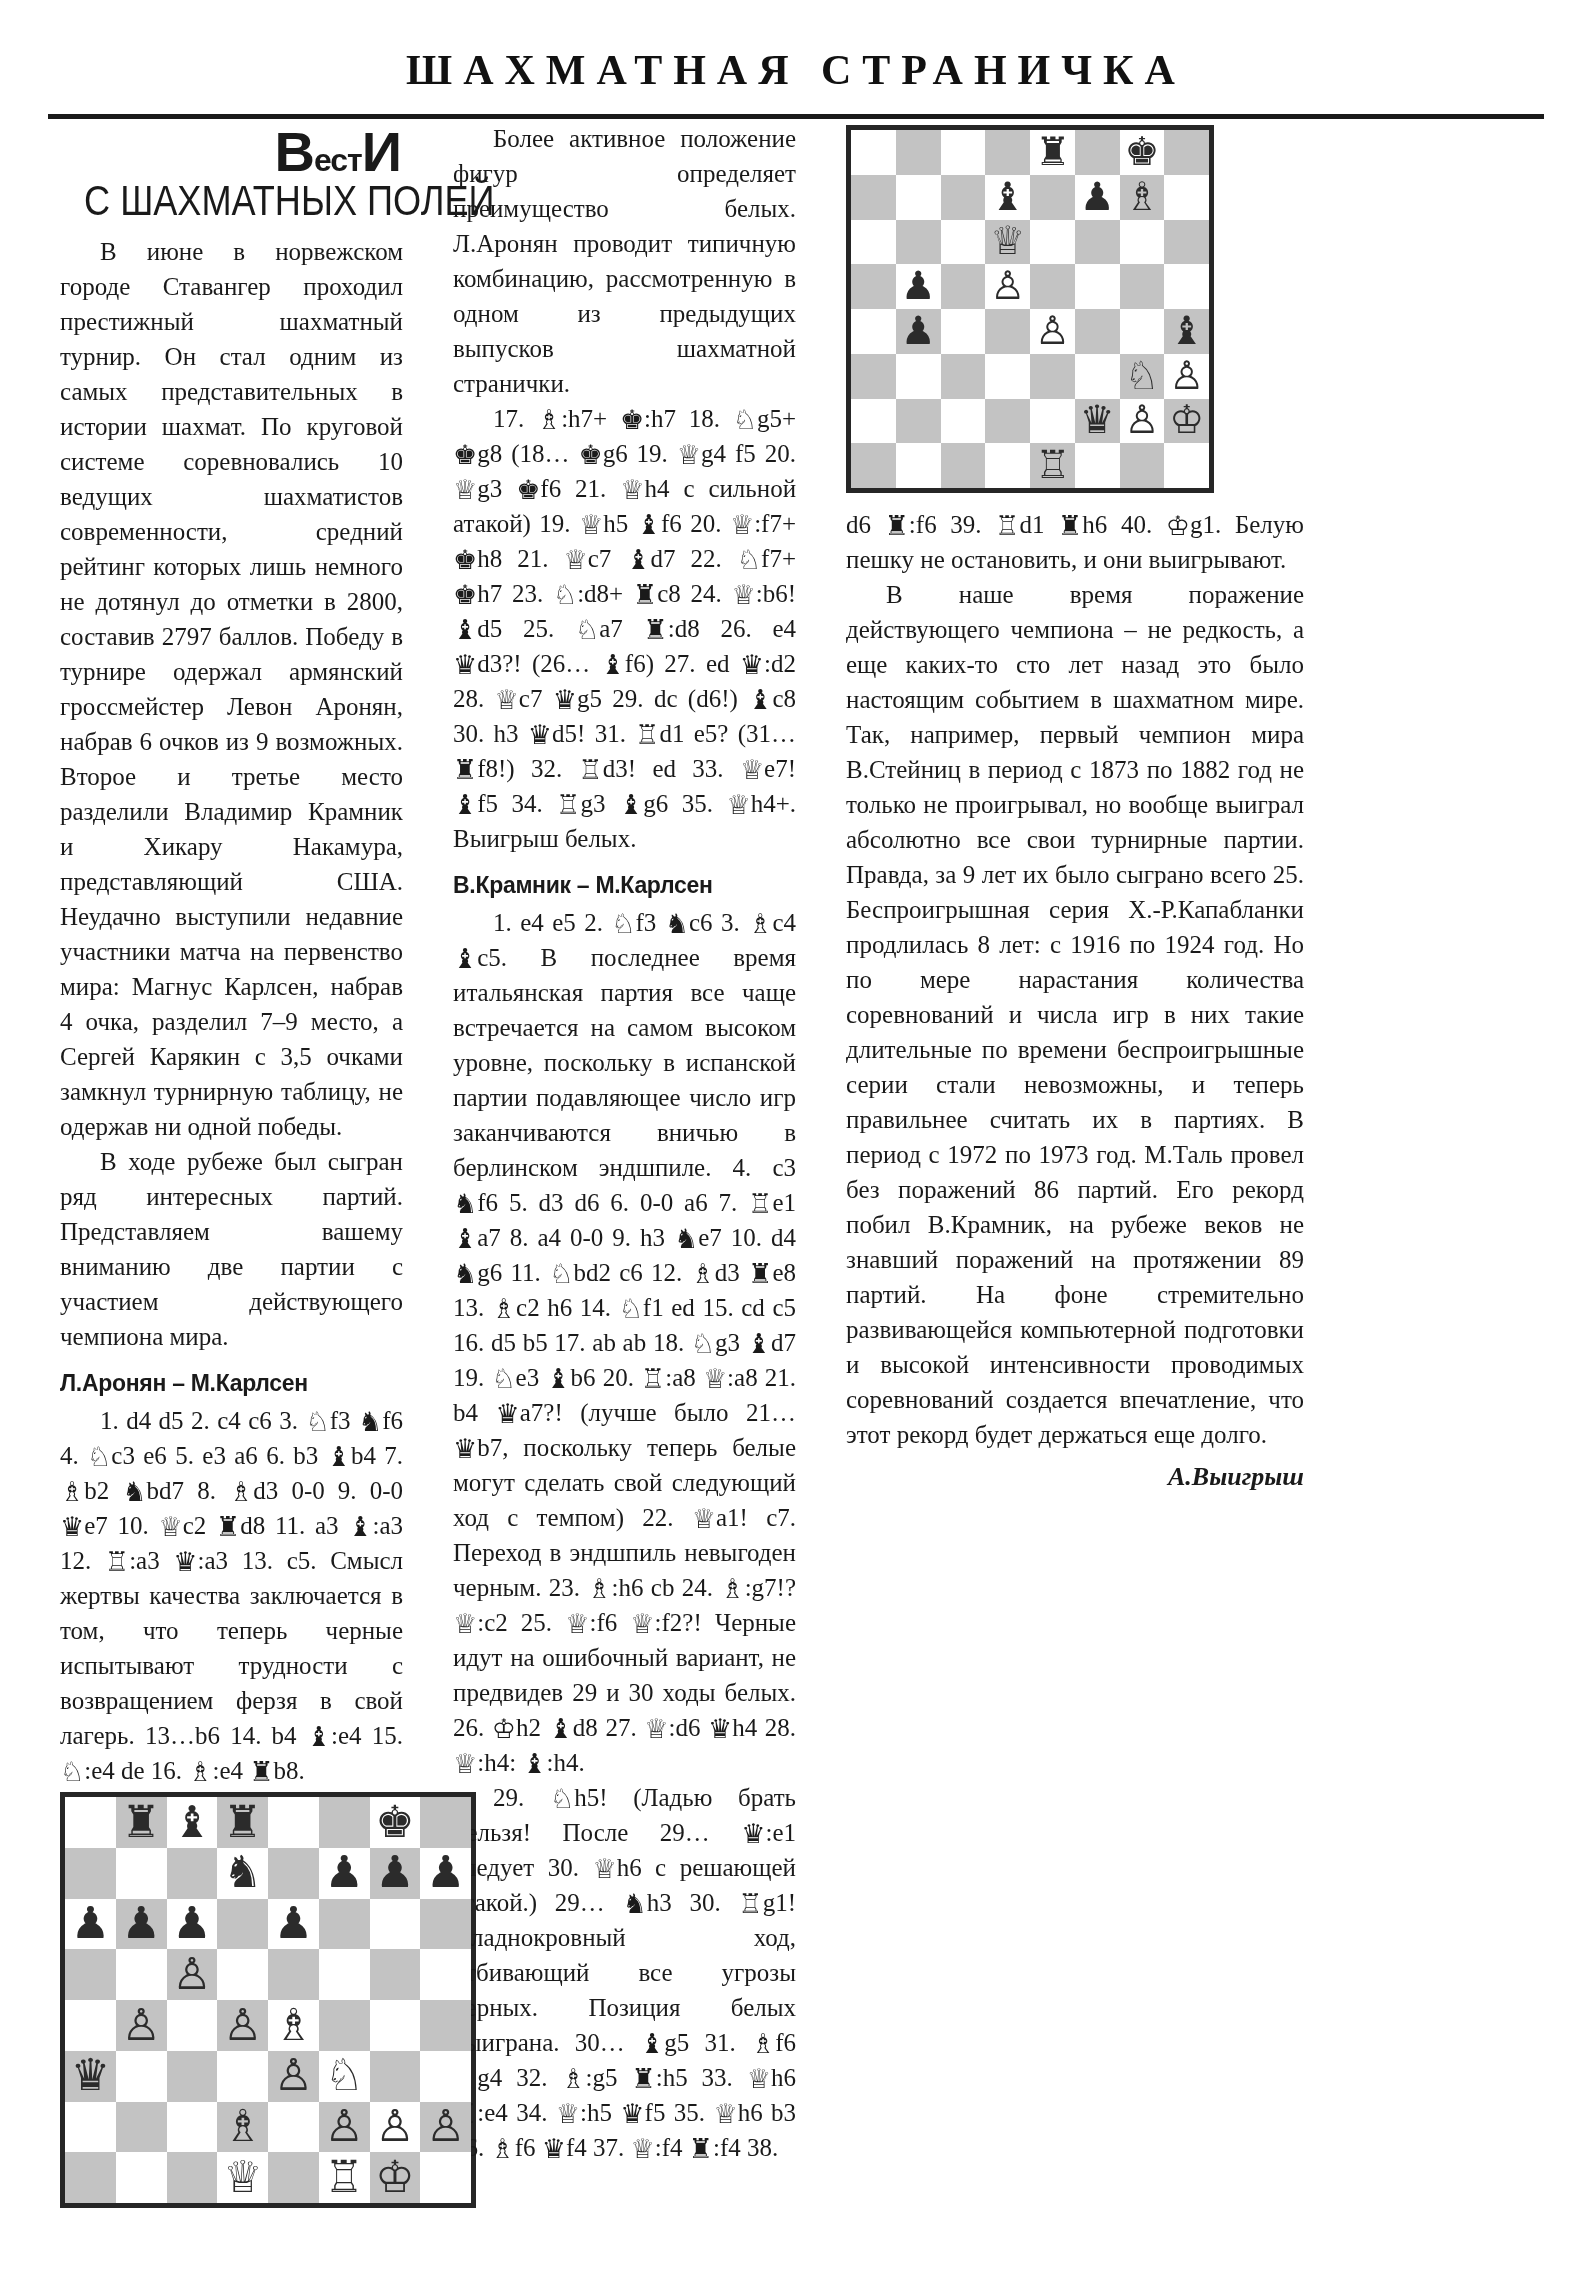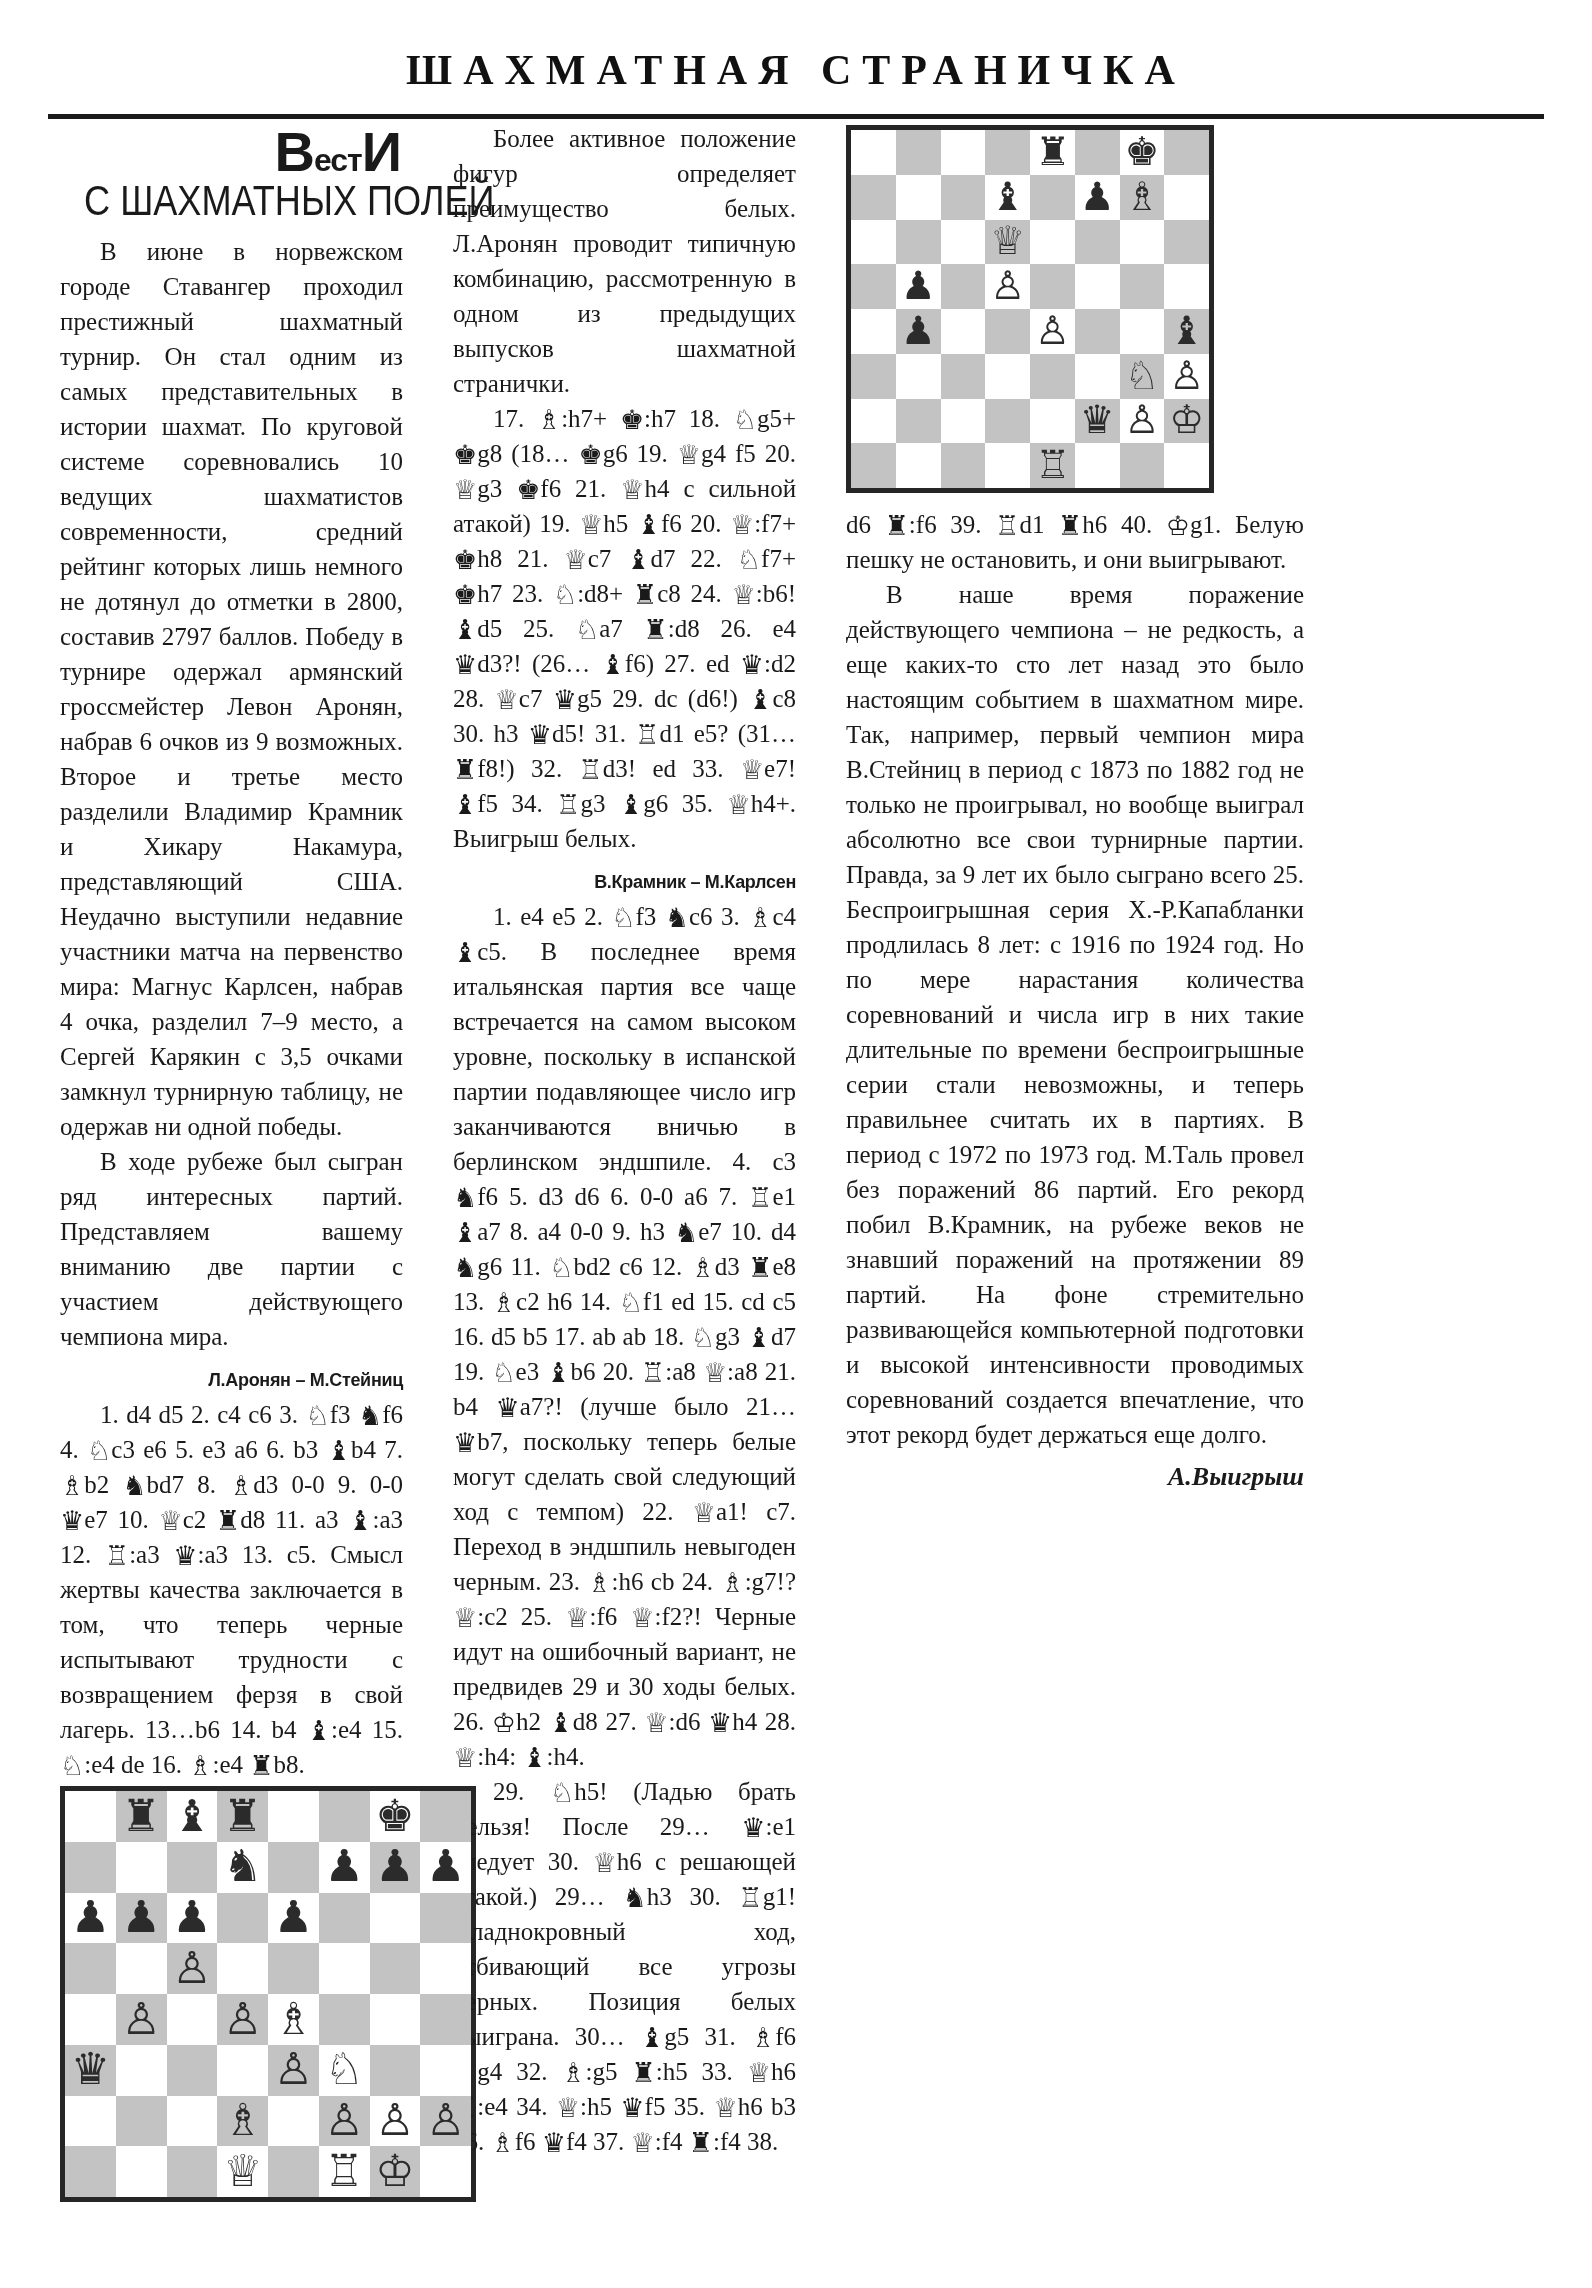--- a/index.html
+++ b/index.html
@@ -100,22 +100,22 @@
   }
   .body-text p {
     margin: 0;
     text-indent: 40px;
   }
 
   
   .game-head {
     font-family: "Liberation Sans", "DejaVu Sans", sans-serif;
     font-weight: 700;
-    font-size: 18px;
-    text-align: right;
+    font-size: 23px;
+    text-align: left;
     margin: 16px 0 6px 0;
     letter-spacing: -0.3px;
   }
 
   
   .moves {
     font-size: 25px;
     line-height: 35px;
     text-align: justify;
     text-indent: 40px;
@@ -182,21 +182,21 @@
       <div class="logo-block">
         <span class="logo-vesti"><span>В</span><span class="sm">ест</span><span>И</span></span>
         <span class="logo-sub">С ШАХМАТНЫХ ПОЛЕЙ</span>
       </div>
 
       <div class="body-text">
         <p>В июне в норвежском городе Ставангер проходил престижный шахматный турнир. Он стал одним из самых представительных в истории шахмат. По круговой системе соревновались 10 ведущих шахматистов современности, средний рейтинг которых лишь немного не дотянул до отметки в 2800, составив 2797 баллов. Победу в турнире одержал армянский гроссмейстер Левон Аронян, набрав 6 очков из 9 возможных. Второе и третье место разделили Владимир Крамник и Хикару Накамура, представляющий США. Неудачно выступили недавние участники матча на первенство мира: Магнус Карлсен, набрав 4 очка, разделил 7–9 место, а Сергей Карякин с 3,5 очками замкнул турнирную таблицу, не одержав ни одной победы.</p>
         <p>В ходе рубеже был сыгран ряд интересных партий. Представляем вашему вниманию две партии с участием действующего чемпиона мира.</p>
       </div>
 
-      <div class="game-head">Л.Аронян – М.Стейниц</div>
+      <div class="game-head">Л.Аронян – М.Карлсен</div>
 
       <div class="moves">1. d4 d5 2. c4 c6 3. <span class="fig">♘</span>f3 <span class="fig">♞</span>f6 4. <span class="fig">♘</span>c3 e6 5. e3 a6 6. b3 <span class="fig">♝</span>b4 7. <span class="fig">♗</span>b2 <span class="fig">♞</span>bd7 8. <span class="fig">♗</span>d3 0-0 9. 0-0 <span class="fig">♛</span>e7 10. <span class="fig">♕</span>c2 <span class="fig">♜</span>d8 11. a3 <span class="fig">♝</span>:a3 12. <span class="fig">♖</span>:a3 <span class="fig">♛</span>:a3 13. c5. Смысл жертвы качества заключается в том, что теперь черные испытывают трудности с возвращением ферзя в свой лагерь. 13…b6 14. b4 <span class="fig">♝</span>:e4 15. <span class="fig">♘</span>:e4 de 16. <span class="fig">♗</span>:e4 <span class="fig">♜</span>b8.</div>
 
       <div class="board-wrap">
         <div class="board b2" id="board2">
             <div class="sq light"></div>
             <div class="sq dark">
               <span class="pc black">♜</span>
             </div>
             <div class="sq light">

